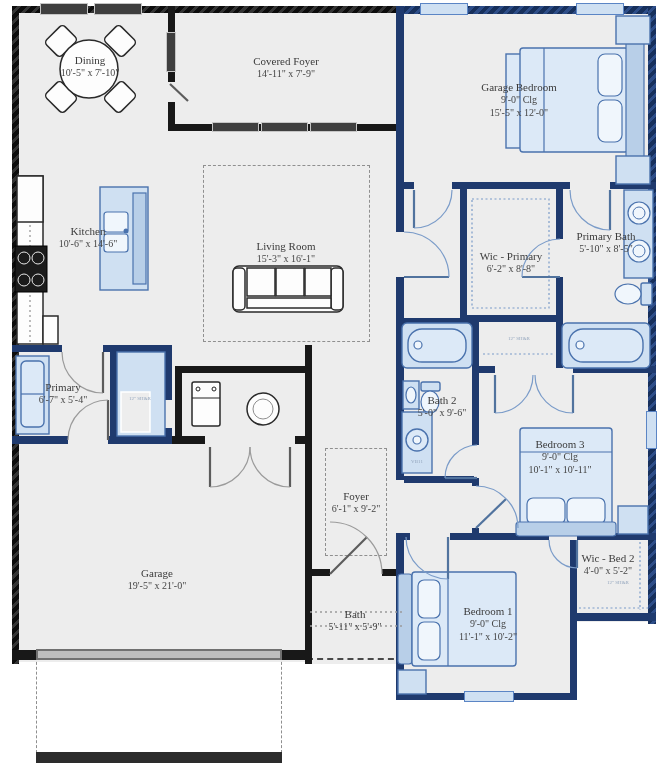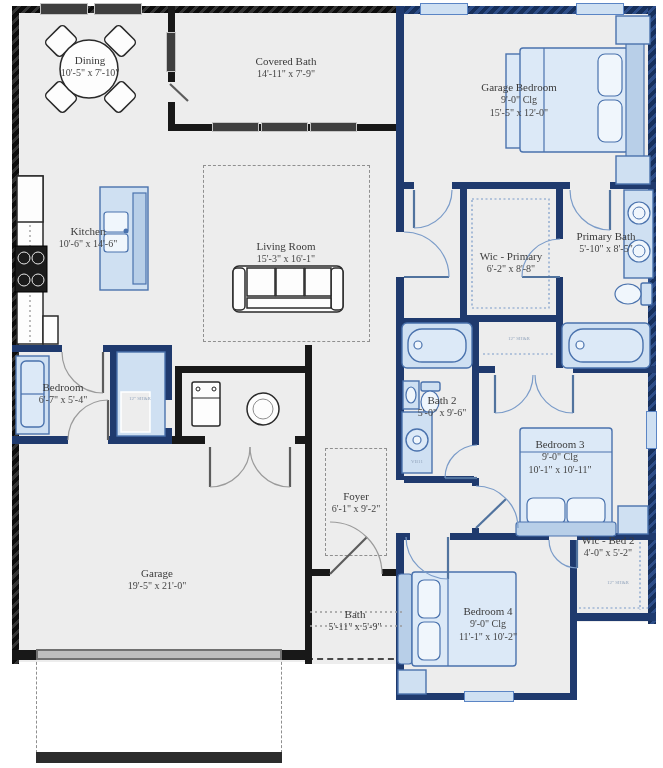--- a/index.html
+++ b/index.html
@@ -308,21 +308,21 @@
     <g>
       <line x1="170" y1="84" x2="188" y2="101" class="leaf"></line>
     </g>
   </svg>
 
   <div class="lbl" style="left:90px;top:53px">
     <div class="nm">Dining</div>
     <div class="dm">10'-5" x 7'-10"</div>
   </div>
   <div class="lbl" style="left:286px;top:54px">
-    <div class="nm">Covered Bath</div>
+    <div class="nm">Covered Foyer</div>
     <div class="dm">14'-11" x 7'-9"</div>
   </div>
   <div class="lbl" style="left:519px;top:80px">
     <div class="nm">Garage Bedroom</div>
     <div class="cl">9'-0" Clg</div>
     <div class="dm">15'-5" x 12'-0"</div>
   </div>
   <div class="lbl" style="left:88px;top:224px">
     <div class="nm">Kitchen</div>
     <div class="dm">10'-6" x 14'-6"</div>
@@ -333,21 +333,21 @@
   </div>
   <div class="lbl" style="left:511px;top:249px">
     <div class="nm">Wic - Primary</div>
     <div class="dm">6'-2" x 8'-8"</div>
   </div>
   <div class="lbl" style="left:606px;top:229px">
     <div class="nm">Primary Bath</div>
     <div class="dm">5'-10" x 8'-5"</div>
   </div>
   <div class="lbl" style="left:63px;top:380px">
-    <div class="nm">Bedroom</div>
+    <div class="nm">Primary</div>
     <div class="dm">6'-7" x 5'-4"</div>
   </div>
   <div class="lbl" style="left:442px;top:393px">
     <div class="nm">Bath 2</div>
     <div class="dm">5'-0" x 9'-6"</div>
   </div>
   <div class="lbl" style="left:560px;top:437px">
     <div class="nm">Bedroom 3</div>
     <div class="cl">9'-0" Clg</div>
     <div class="dm">10'-1" x 10'-11"</div>
@@ -358,25 +358,25 @@
   </div>
   <div class="lbl" style="left:157px;top:566px">
     <div class="nm">Garage</div>
     <div class="dm">19'-5" x 21'-0"</div>
   </div>
   <div class="lbl" style="left:355px;top:607px">
     <div class="nm">Bath</div>
     <div class="dm">5'-11" x 5'-9"</div>
   </div>
   <div class="lbl" style="left:488px;top:604px">
-    <div class="nm">Bedroom 4</div>
+    <div class="nm">Bedroom 1</div>
     <div class="cl">9'-0" Clg</div>
     <div class="dm">11'-1" x 10'-2"</div>
   </div>
-  <div class="lbl" style="left:608px;top:533px">
+  <div class="lbl" style="left:608px;top:551px">
     <div class="nm">Wic - Bed 2</div>
     <div class="dm">4'-0" x 5'-2"</div>
   </div>
 
   <div class="tnote" style="left:519px;top:336px">12" SH&amp;R</div>
   <div class="tnote" style="left:618px;top:580px">12" SH&amp;R</div>
   <div class="tnote" style="left:140px;top:396px">12" SH&amp;R</div>
   <div class="tnote" style="left:417px;top:459px">VB11</div>
 
 </div>

